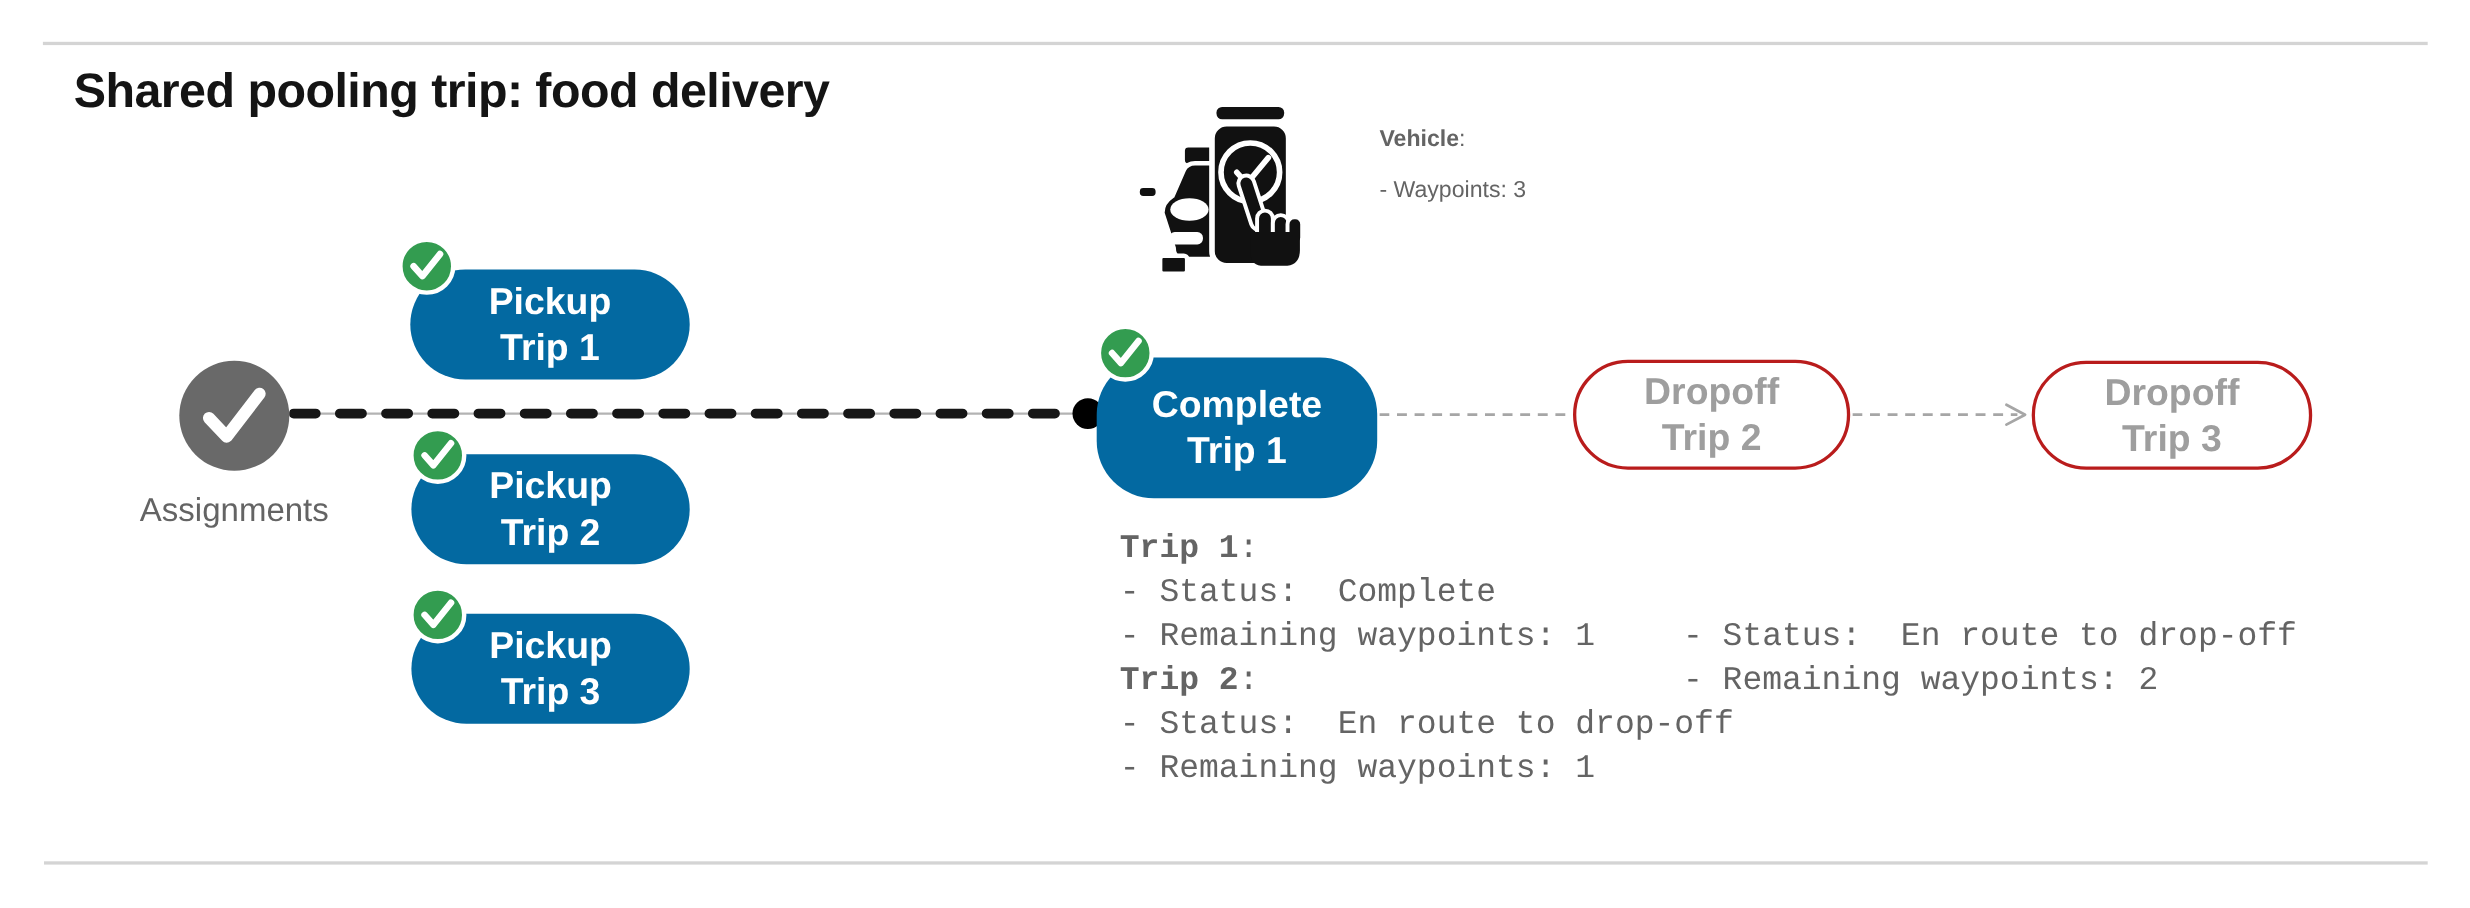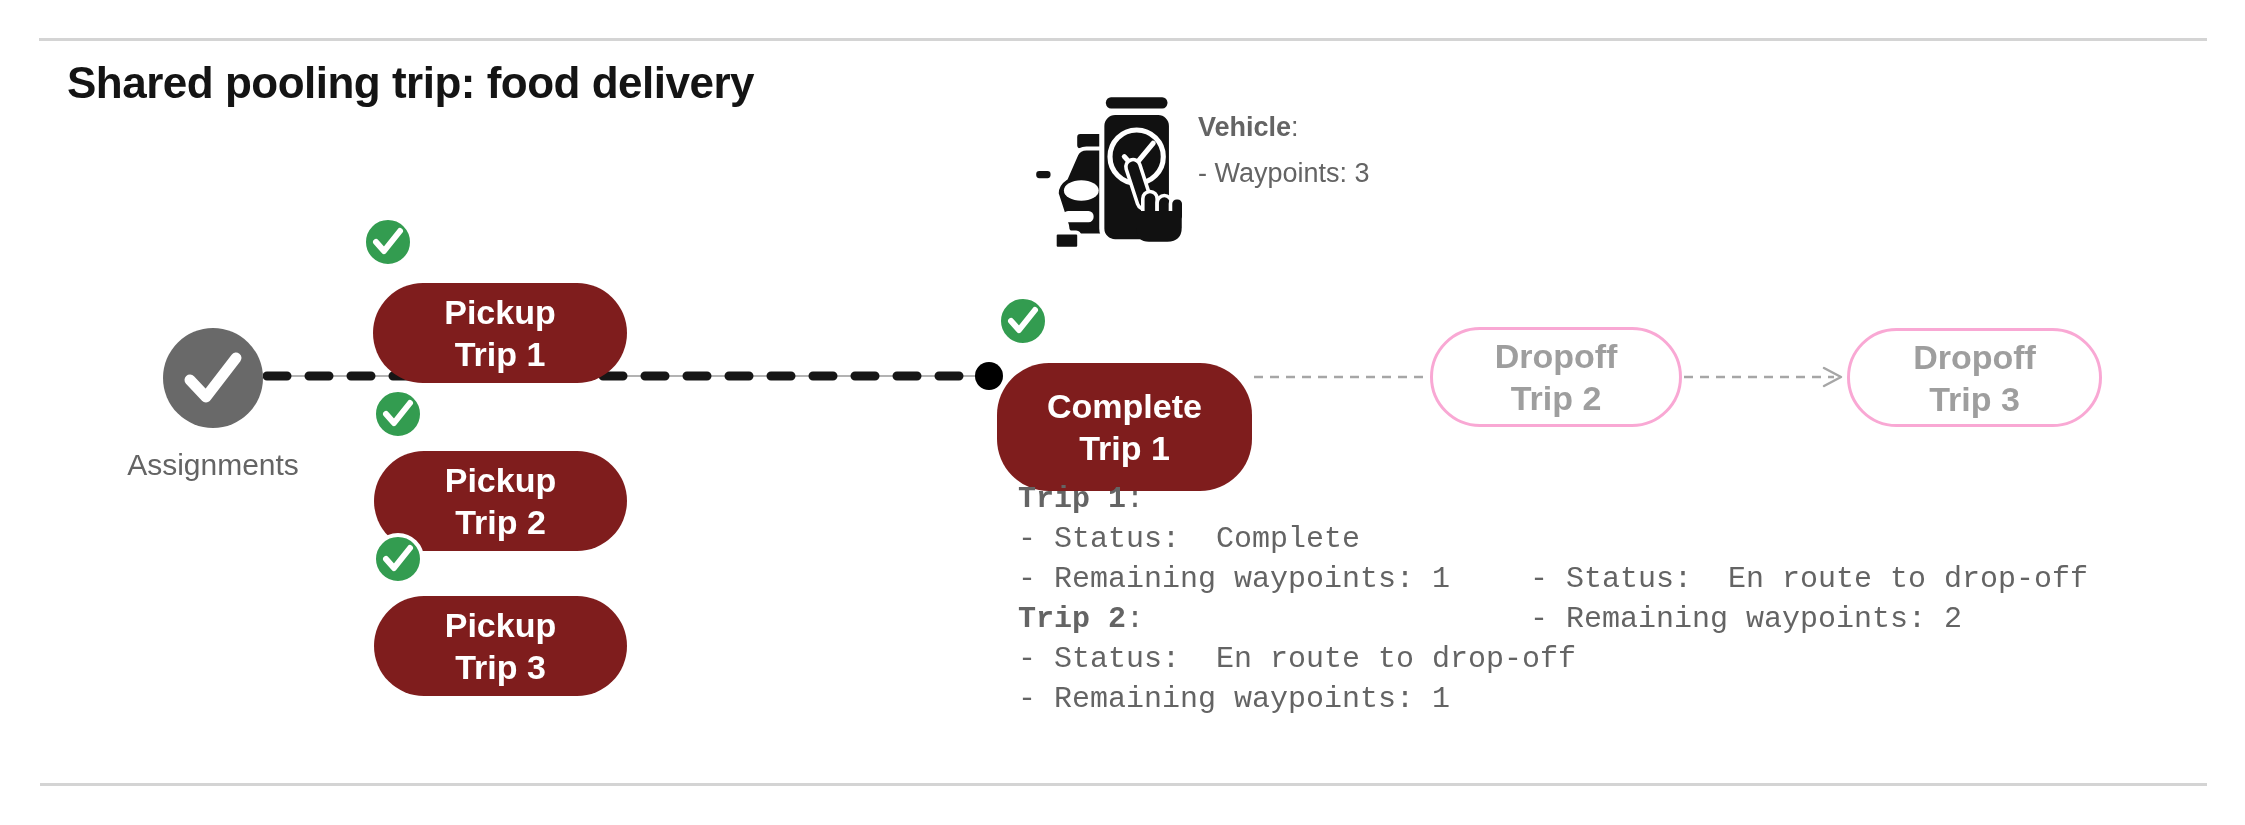--- a/index.html
+++ b/index.html
@@ -9,21 +9,21 @@
   }
   .divider{position:absolute;height:3px;background:#d4d4d4;}
   .divider--top{left:39px;top:38px;width:2168px;}
   .divider--bottom{left:40px;top:783px;width:2167px;}
   .title{
     position:absolute;left:67px;top:58px;font-size:44px;font-weight:700;color:#141414;
     letter-spacing:-0.5px;white-space:nowrap;
   }
   
   .vehicle-icon{position:absolute;left:1028px;top:95px;width:164px;height:154px;}
-  .vehicle-text{position:absolute;left:1198px;top:104px;color:#646464;font-size:27px;line-height:46px;}
+  .vehicle-text{position:absolute;left:1254px;top:104px;color:#646464;font-size:21px;line-height:46px;}
   .vehicle-text .head{font-weight:700;}
   .vehicle-text .head .colon{font-weight:400;}
   .vehicle-text div{white-space:pre;}
   
   .start-circle{
     position:absolute;left:163px;top:328px;width:100px;height:100px;border-radius:50%;
     background:#696969;display:flex;align-items:center;justify-content:center;
   }
   .start-label{
     position:absolute;left:63px;top:448px;width:300px;text-align:center;
@@ -33,22 +33,22 @@
   .connector{position:absolute;}
   .connector--main{left:263px;top:360px;}
   .connector--d2{left:1254px;top:369px;}
   .connector--d3{left:1684px;top:361px;}
   
   .pill{
     position:absolute;border-radius:52px;display:flex;flex-direction:column;
     align-items:center;justify-content:center;text-align:center;
     font-size:34px;font-weight:700;line-height:42px;box-sizing:border-box;
   }
-  .pill--active{background:#7f1d1d;color:#ffffff;margin-top:38px;}
-  .pill--inactive{background:#ffffff;border:3px solid #f9a8d4;color:#9e9e9e;}
+  .pill--active{background:#0369a1;color:#ffffff;}
+  .pill--inactive{background:#ffffff;border:3px solid #b91c1c;color:#9e9e9e;}
   .pill--p1{left:373px;top:245px;width:254px;height:100px;}
   .pill--p2{left:374px;top:413px;width:253px;height:100px;}
   .pill--p3{left:374px;top:558px;width:253px;height:100px;}
   .pill--complete{left:997px;top:325px;width:255px;height:128px;}
   .pill--d2{left:1430px;top:327px;width:252px;height:100px;}
   .pill--d3{left:1847px;top:328px;width:255px;height:99px;}
   
   .badge{
     position:absolute;width:44px;height:44px;border-radius:50%;
     background:#339C50;border:4px solid #ffffff;

